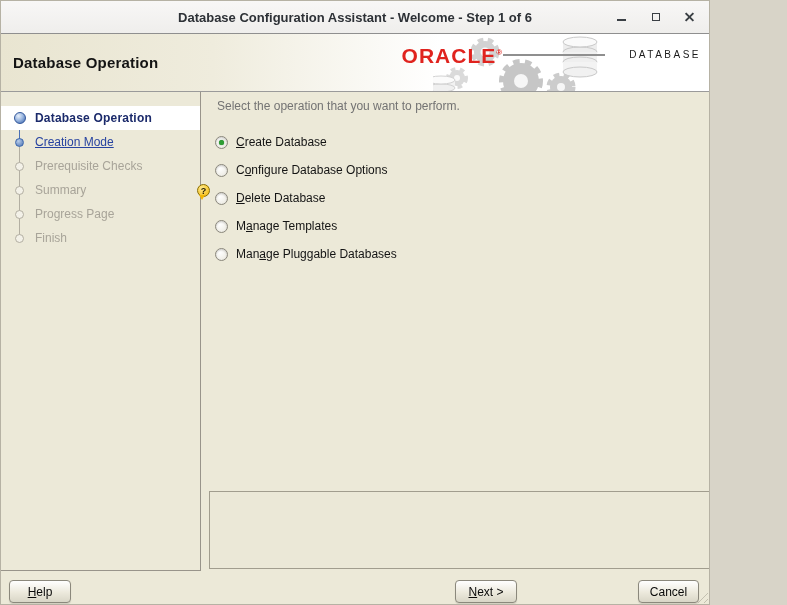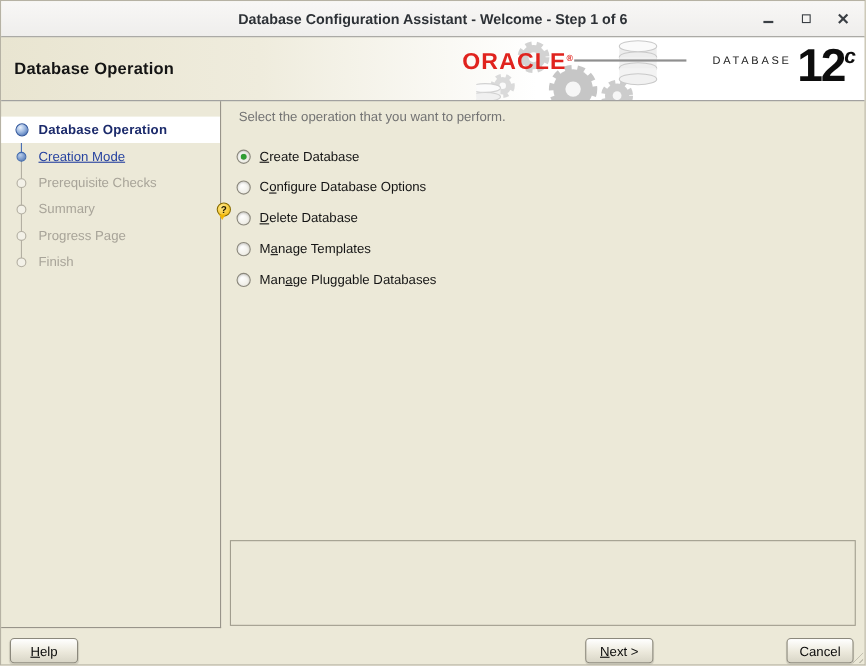--- a/index.html
+++ b/index.html
@@ -1,20 +1,20 @@
 <!DOCTYPE html>
 <html><head>
 <meta charset="utf-8">
 <style>
   * { margin:0; padding:0; box-sizing:border-box; }
   html,body { background:#d8d4c8; }
   body { font-family:"Liberation Sans", sans-serif; }
 
   .window {
-    position:relative; width:787px; height:605px;
+    position:relative; width:710px; height:605px;
     background:#ece9d8; border:1px solid #b6b2a4; overflow:hidden;
   }
 
   
   .titlebar {
     position:absolute; left:0; top:0; width:100%; height:33px;
     background:linear-gradient(#f8f7f6,#efeeec);
     border-bottom:1px solid #8f8f8f;
     display:flex; align-items:center; justify-content:center;
   }
@@ -202,24 +202,20 @@
         <ellipse cx="8" cy="46" rx="14" ry="4" fill="#fbfbfb"></ellipse>
       </g>
     </svg>
 
     <div class="logo">
       <div class="logo-left">
         <span class="logo-brand"><span>ORACLE</span><sup class="logo-reg">®</sup></span>
         <span class="logo-rule"></span>
         <span class="logo-product">DATABASE</span>
       </div>
-      <div class="logo-version">
-        <span class="logo-num">12</span>
-        <span class="logo-c">c</span>
-      </div>
     </div>
   </div>
 
   <div class="sidebar">
     <div class="stepper">
       <div class="step-track"></div>
       <div class="step-track-done"></div>
 
       <div class="step current">
         <span class="dot current-dot"></span>

